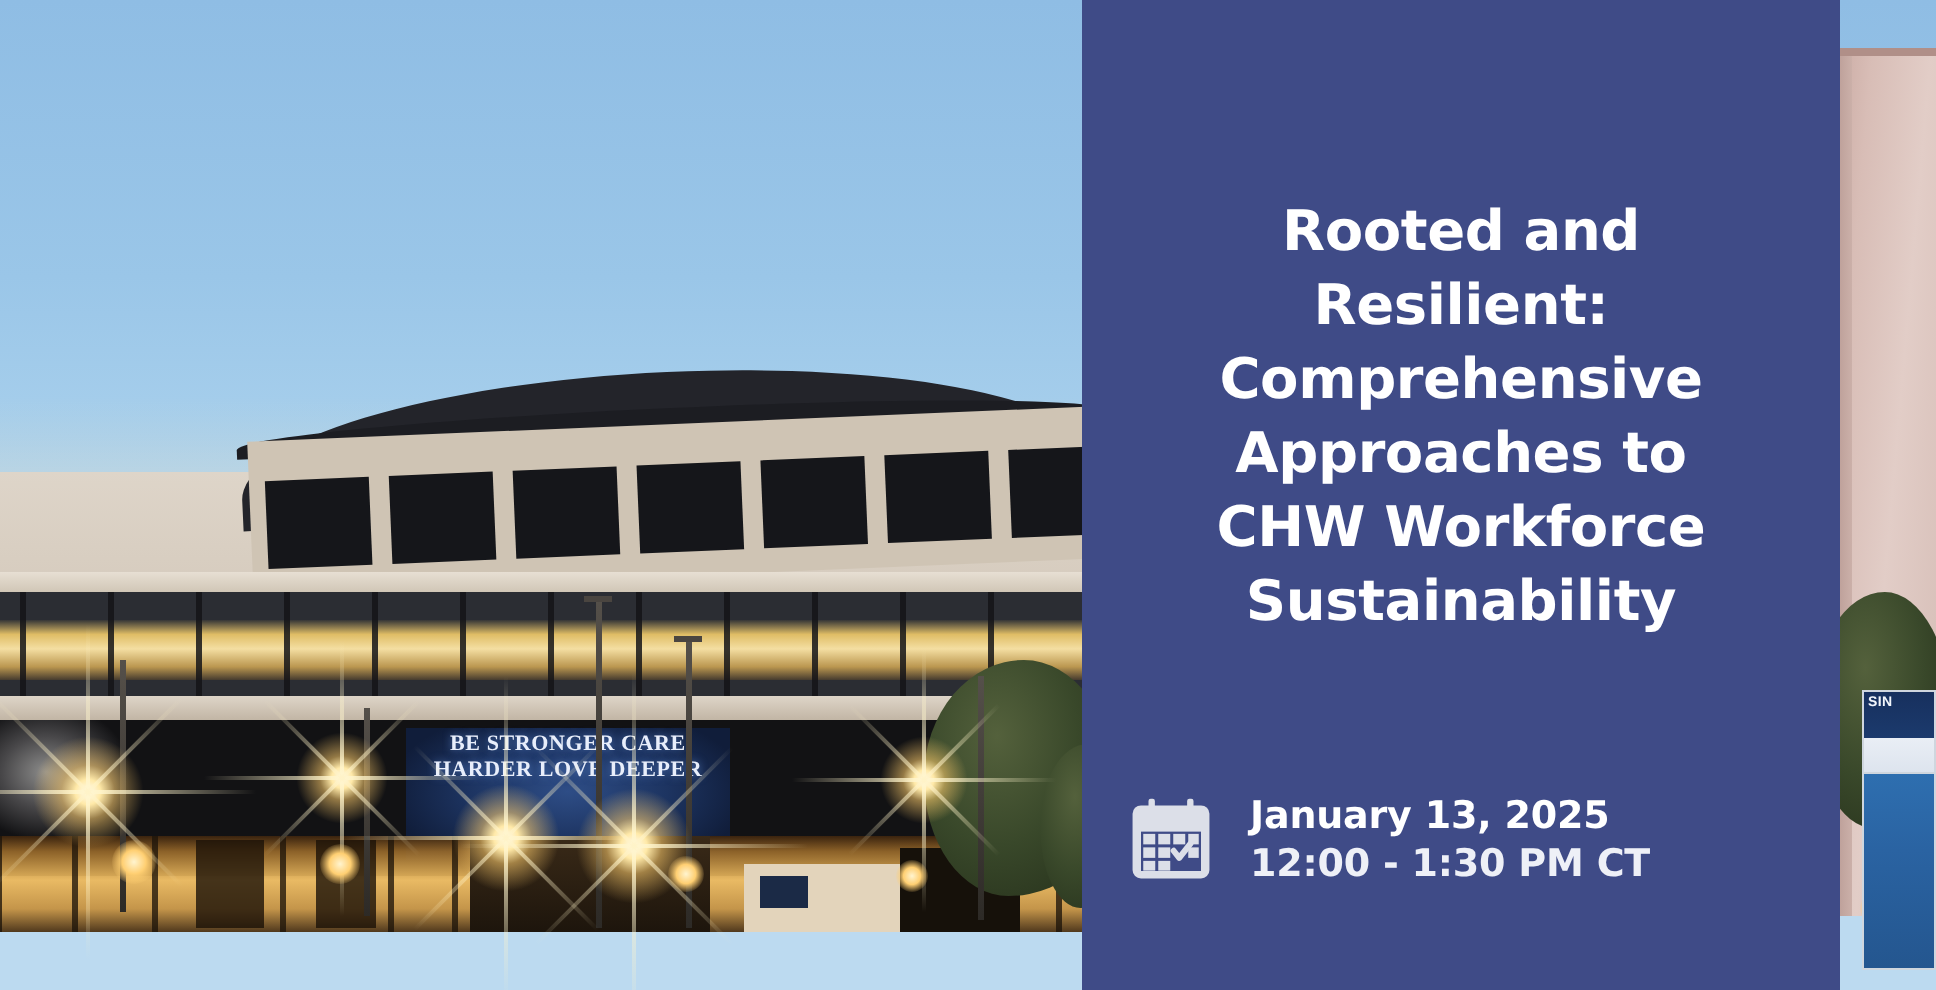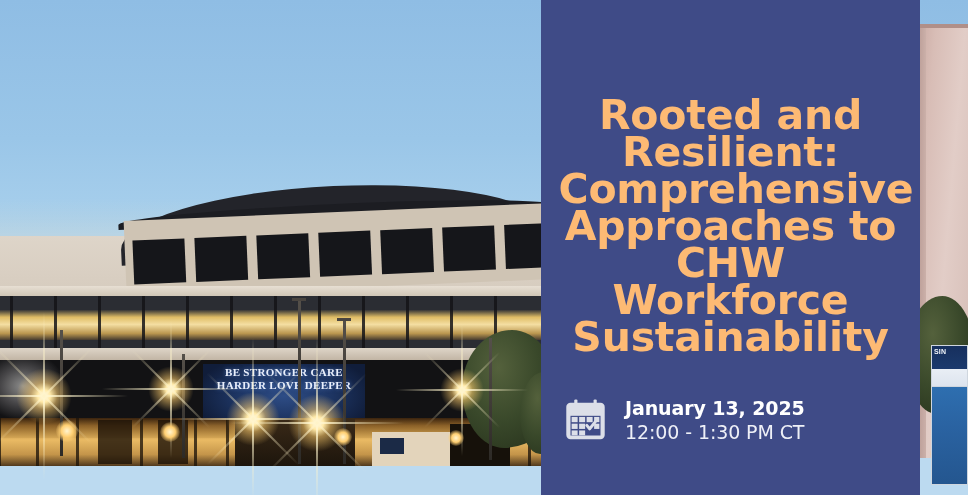--- a/index.html
+++ b/index.html
@@ -308,24 +308,24 @@
     display: flex;
     flex-direction: column;
     align-items: center;
     justify-content: flex-start;
   }
 
   .panel-title {
     margin-top: 97px;
     width: 344px;
     text-align: center;
-    color: #fdba74;
+    color: #ffffff;
     font-family: "DejaVu Sans", sans-serif;
     font-weight: 700;
-    font-size: 41px;
+    font-size: 28px;
     line-height: 37px;
     letter-spacing: -0.2px;
     white-space: pre-line;
   }
 
   .panel-date-row {
     position: absolute;
     left: 22px;
     top: 396px;
     display: flex;
@@ -344,21 +344,21 @@
     color: #ffffff;
     font-family: "DejaVu Sans", sans-serif;
     font-weight: 700;
     font-size: 19px;
     line-height: 24px;
     letter-spacing: -0.1px;
   }
   .time-line {
     color: #eef0f7;
     font-family: "DejaVu Sans", sans-serif;
-    font-weight: 400;
+    font-weight: 700;
     font-size: 19px;
     line-height: 25px;
     letter-spacing: -0.1px;
   }
 </style>
 </head>
 <body>
 
 <div id="banner">
 

